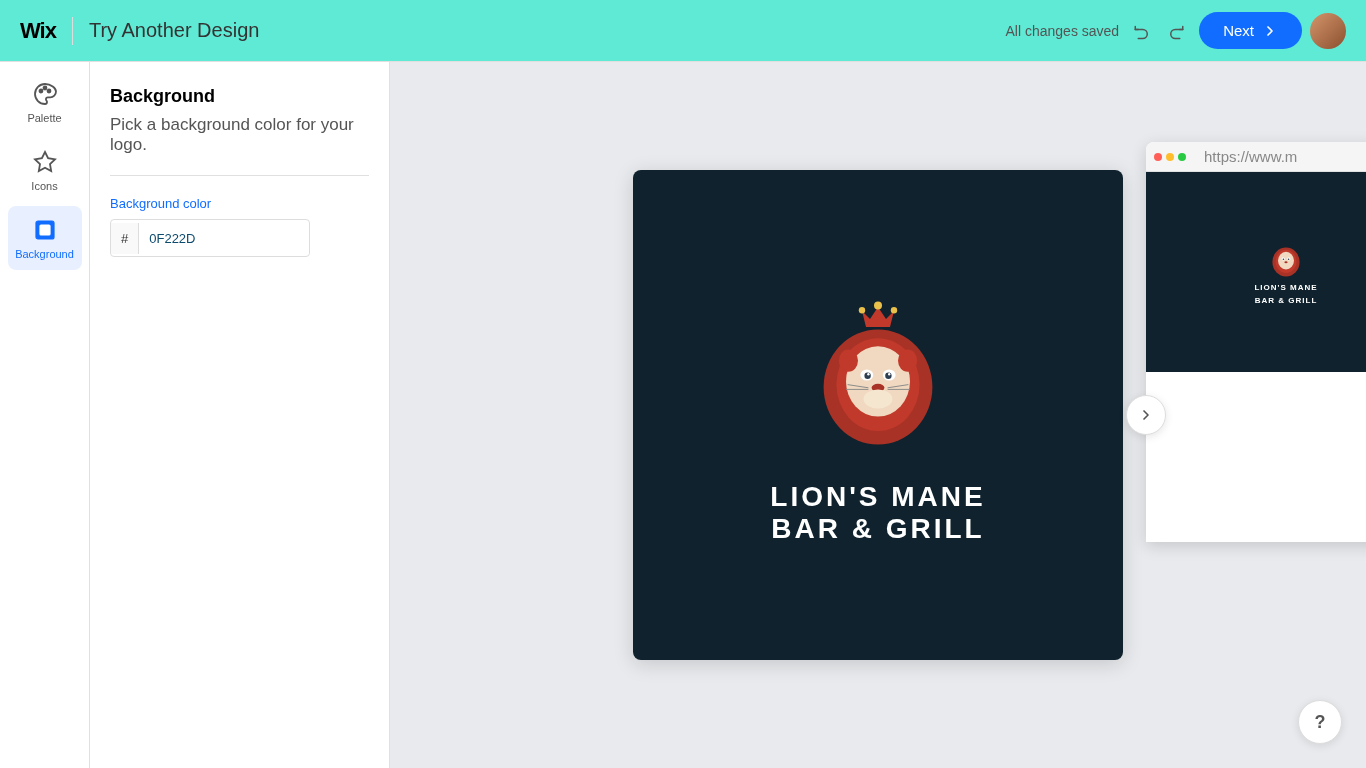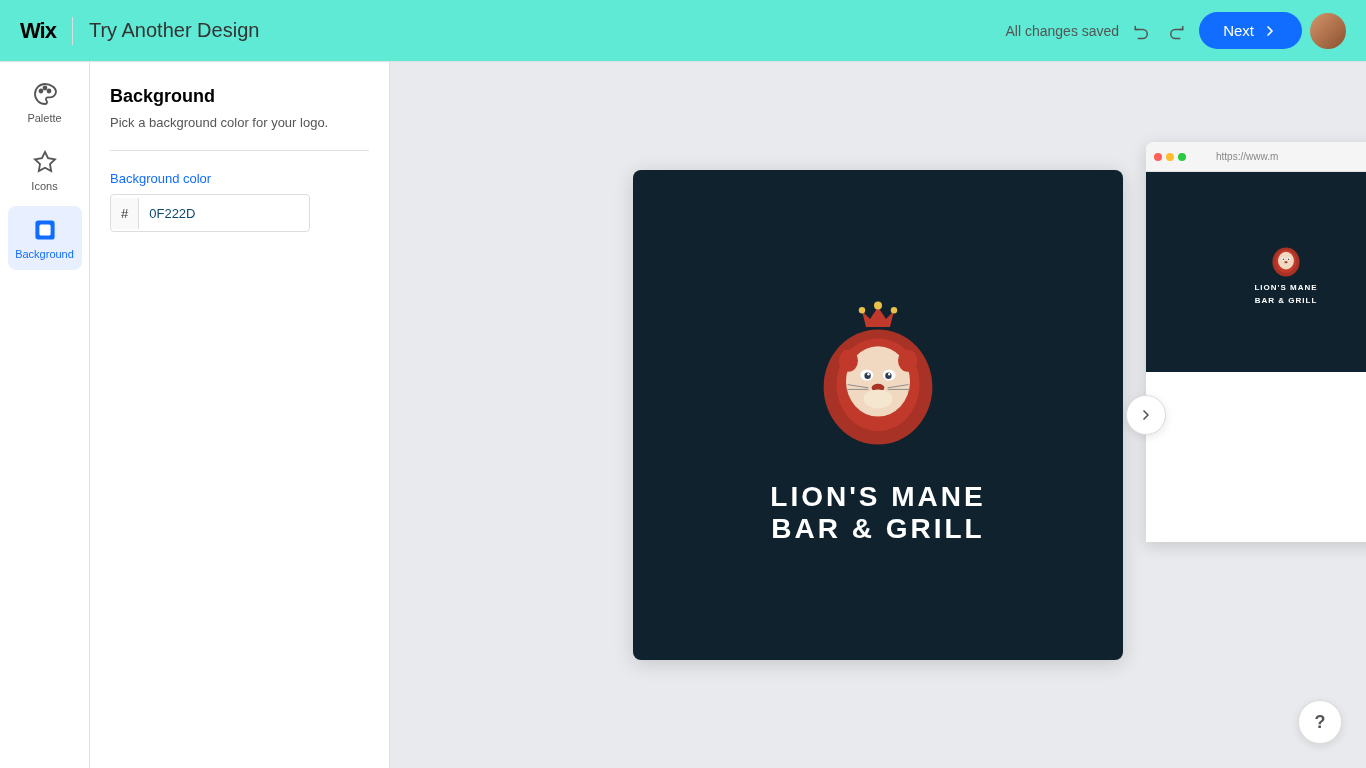--- a/index.html
+++ b/index.html
@@ -136,21 +136,21 @@
       border-right: 1px solid #e0e0e0;
       padding: 24px 20px;
     }
     .panel-title {
       font-size: 18px;
       font-weight: 600;
       color: #000;
       margin-bottom: 8px;
     }
     .panel-subtitle {
-      font-size: 13px;
+      font-size: 17px;
       color: #555;
       margin-bottom: 20px;
     }
     .panel-divider {
       height: 1px;
       background: #e0e0e0;
       margin-bottom: 20px;
     }
     .color-label {
       font-size: 13px;
@@ -478,21 +478,21 @@
       </div>
     </div>
 
     <div class="preview-browser">
       <div class="preview-browser-bar">
         <div class="browser-dots">
           <div class="browser-dot" style="background:#ff5f57;"></div>
           <div class="browser-dot" style="background:#ffbd2e;"></div>
           <div class="browser-dot" style="background:#28ca41;"></div>
         </div>
-        <span style="margin-left:24px;font-size:10px;color:#888;">https://www.m</span>
+        <span style="margin-left:12px;font-size:15px;color:#888;">https://www.m</span>
       </div>
       <div class="preview-browser-content">
         <div class="preview-logo-mini">
           <svg width="40" height="40" viewBox="0 0 200 200" xmlns="http://www.w3.org/2000/svg">
             <ellipse cx="100" cy="115" rx="68" ry="72" fill="#a93226"></ellipse>
             <ellipse cx="100" cy="112" rx="52" ry="58" fill="#c0392b"></ellipse>
             <ellipse cx="100" cy="108" rx="40" ry="44" fill="#f0d9c0"></ellipse>
             <ellipse cx="86" cy="100" rx="8" ry="7" fill="white"></ellipse>
             <ellipse cx="114" cy="100" rx="8" ry="7" fill="white"></ellipse>
             <circle cx="87" cy="101" r="4" fill="#2c3e50"></circle>

